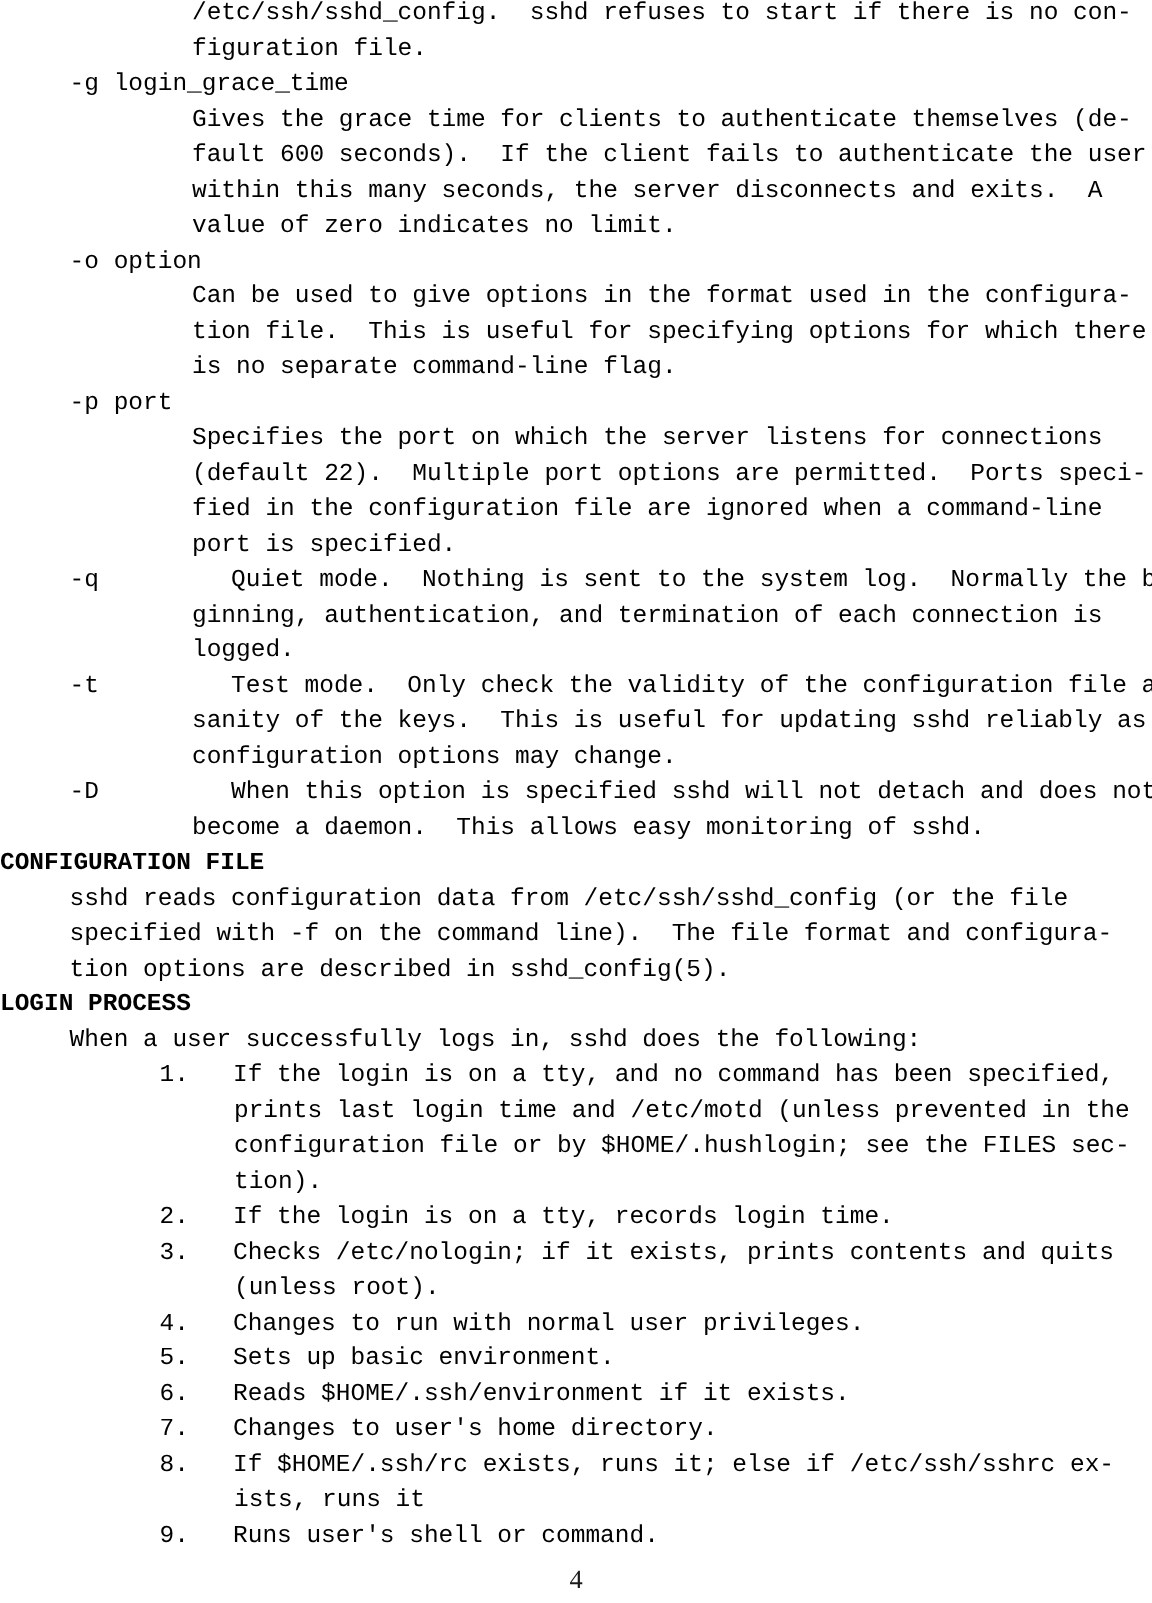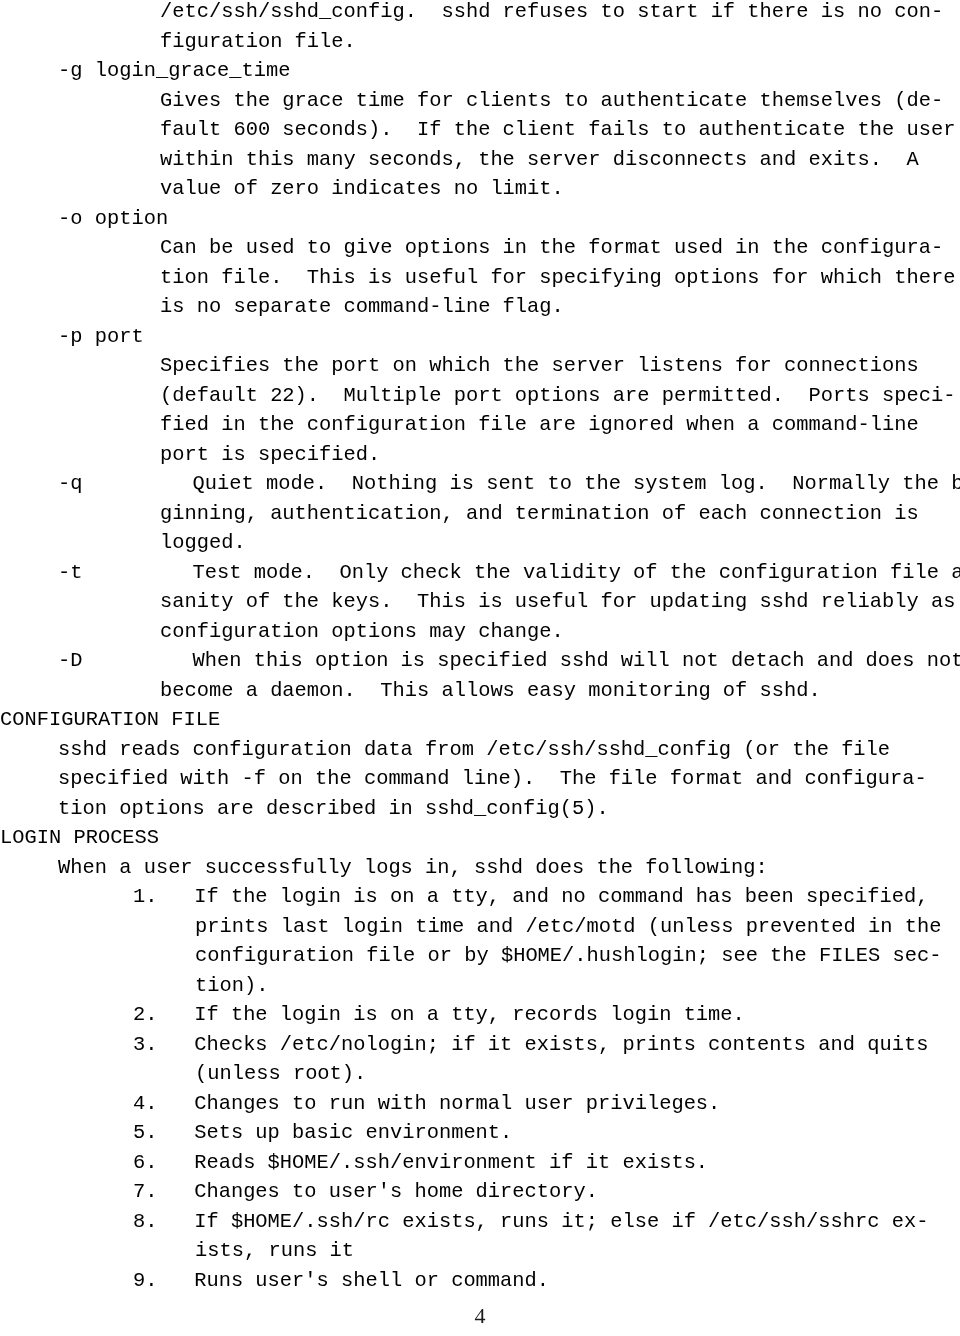--- a/index.html
+++ b/index.html
@@ -39,20 +39,21 @@
   }
 
   .line {
     height: 29.5px;
     white-space: pre;
   }
 
   
   .heading {
     white-space: pre;
+    font-weight: bold;
   }
 
   .pagenum {
     position: absolute;
     left: 0;
     top: 1302px;
     width: 960px;
     text-align: center;
     font-family: "Liberation Serif", "DejaVu Serif", serif;
     font-size: 22px;

